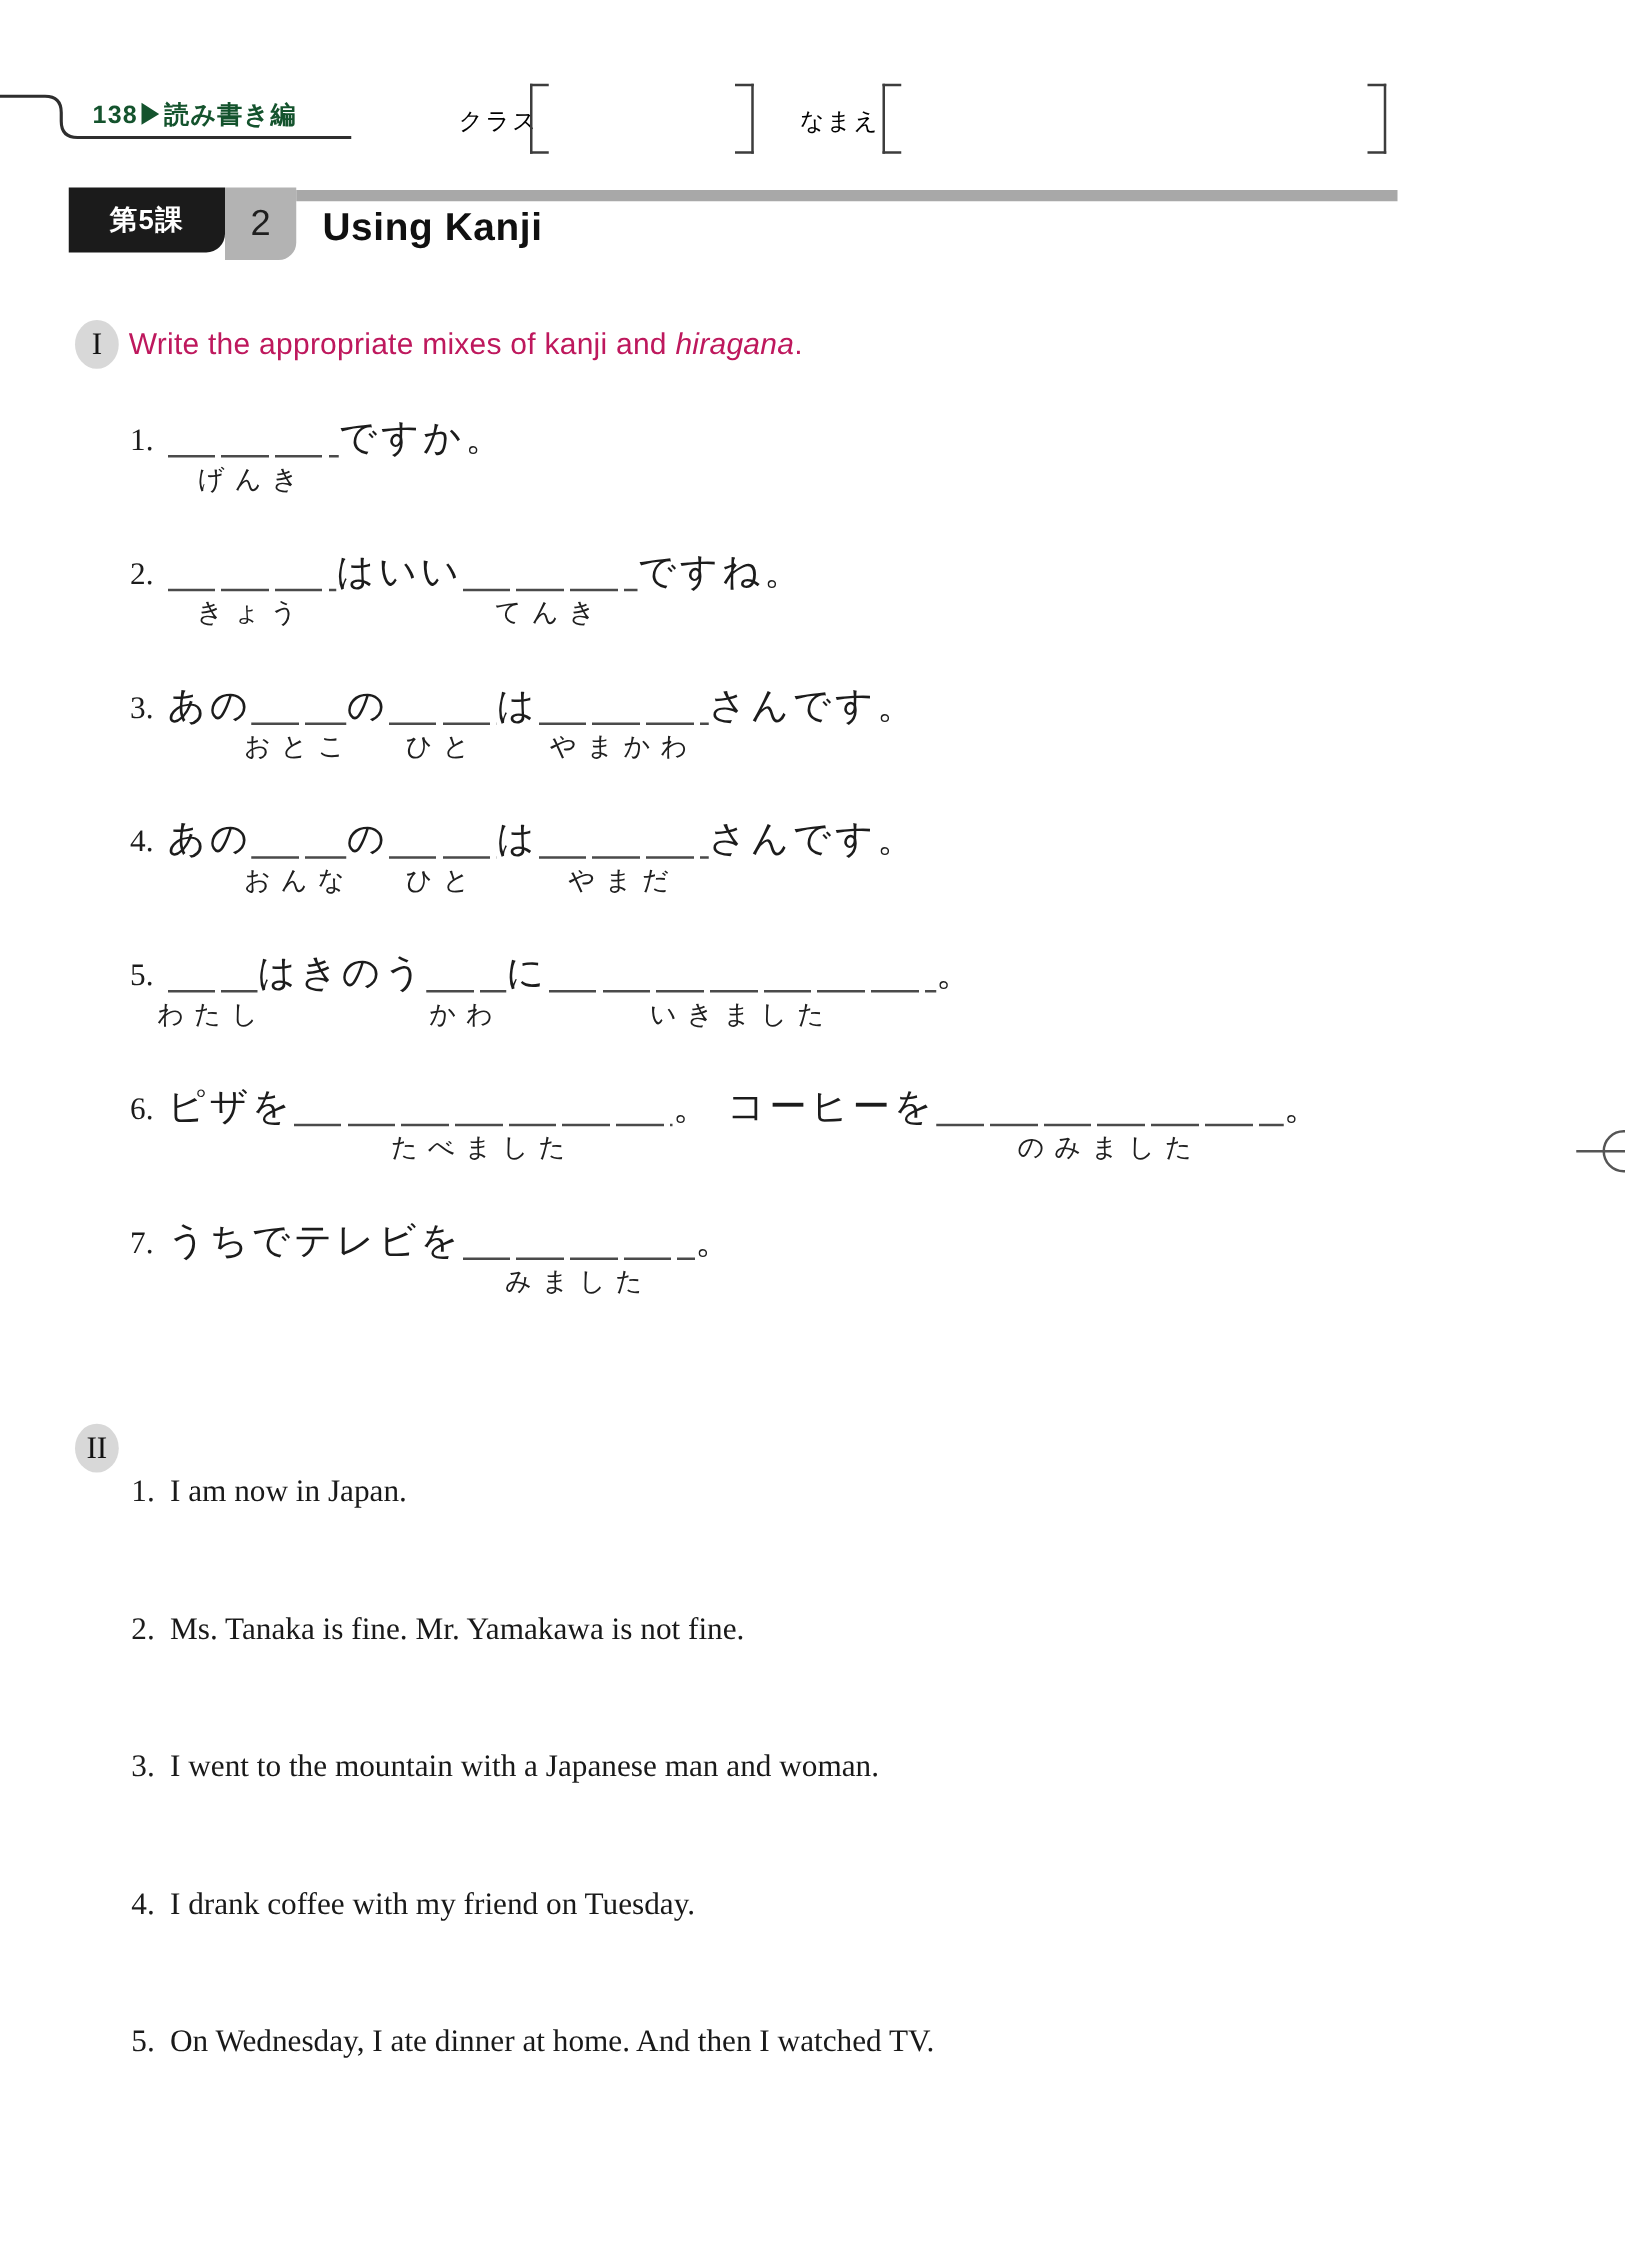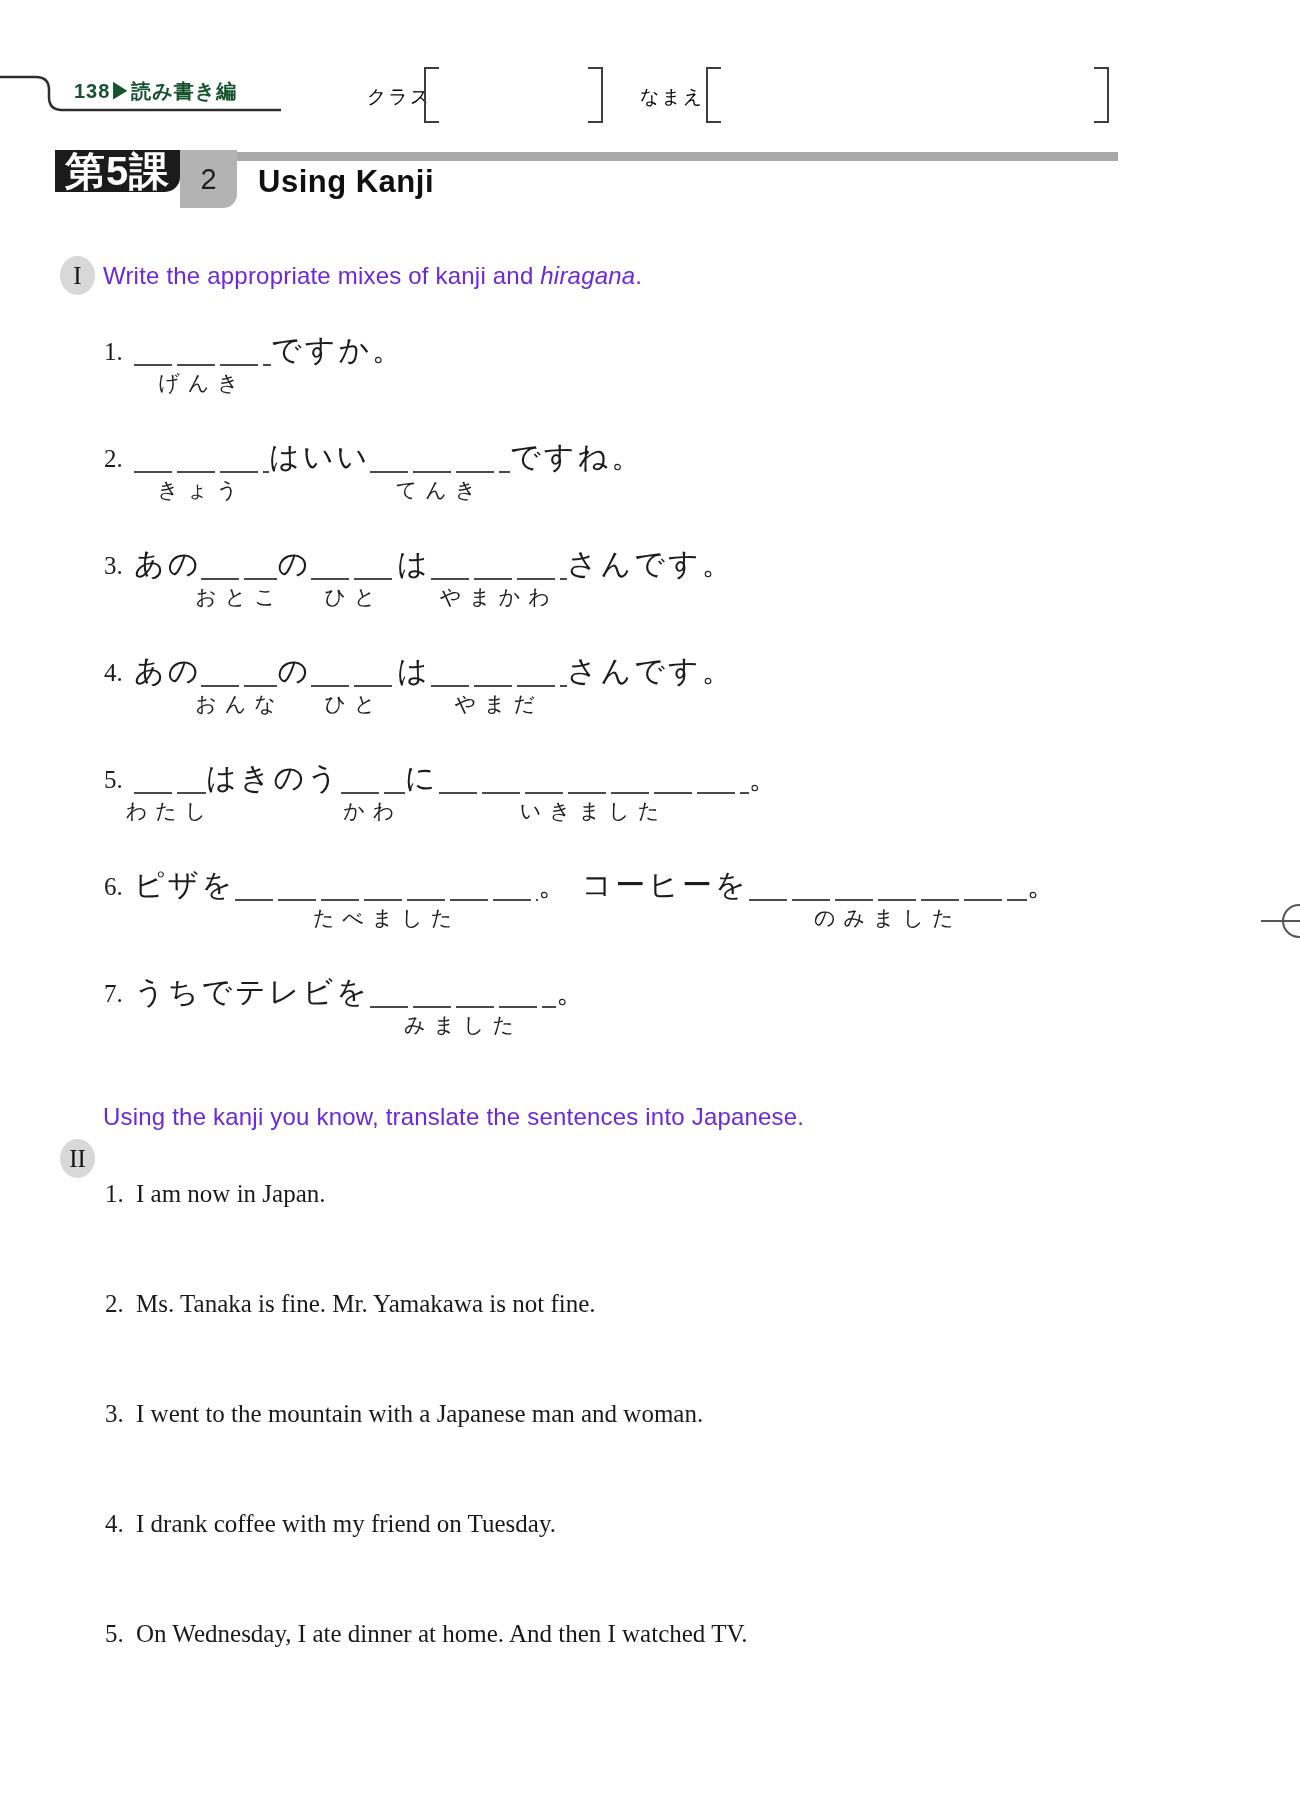--- a/index.html
+++ b/index.html
@@ -29,24 +29,24 @@
   .bk-class-r { left:588px; }
   .bk-name-l  { left:706px; }
   .bk-name-r  { left:1094px; }
 
   
   .top-rule {
     position:absolute; left:237px; top:152px; width:881px; height:9px;
     background:#a8a8a8;
   }
   .badge-lesson {
-    position:absolute; left:55px; top:150px; width:125px; height:42px;
+    position:absolute; left:55px; top:150px; width:125px; height:52px;
     background:#1b1b1b; color:#ffffff; border-radius:0 0 15px 0;
     display:flex; align-items:center; justify-content:center;
-    font-size:40px; font-weight:bold; letter-spacing:1px;
+    font-size:22px; font-weight:bold; letter-spacing:1px;
     z-index:2;
   }
   .badge-part {
     position:absolute; left:180px; top:150px; width:57px; height:58px;
     background:#b3b3b3; color:#1f1f1f; border-radius:0 0 14px 0;
     display:flex; align-items:center; justify-content:center;
     font-size:29px; z-index:1;
   }
   .page-title {
     position:absolute; left:258px; top:164px;
@@ -55,21 +55,21 @@
 
   
   .marker {
     position:absolute; left:60px; width:35px; height:39px; border-radius:50%;
     background:#d8d8d8; display:flex; align-items:center; justify-content:center;
     font-family:"Liberation Serif","DejaVu Serif",serif; font-size:25px; color:#141414;
   }
   .marker-1 { top:256px; }
   .marker-2 { top:1139px; }
   .instr {
-    position:absolute; left:103px; font-size:24px; color:#6d28d9;
+    position:absolute; left:103px; font-size:24px; color:#be185d;
     white-space:nowrap; letter-spacing:0.2px;
   }
   .instr-1 { top:262px; }
   .instr-2 { top:1103px; }
   .instr i { font-style:italic; }
 
   
   .item-row {
     position:absolute; left:104px; white-space:nowrap; height:72px;
   }
@@ -135,21 +135,20 @@
       <div class="item-row" style="top: 330px;"><span class="num">1.</span><span class="blank" style="width: 137px;"><span class="hint">げんき</span></span><span class="jp">ですか。</span></div>
       <div class="item-row" style="top: 437px;"><span class="num">2.</span><span class="blank" style="width: 135px;"><span class="hint">きょう</span></span><span class="jp">はいい</span><span class="blank" style="width: 140px;"><span class="hint">てんき</span></span><span class="jp">ですね。</span></div>
       <div class="item-row" style="top: 544px;"><span class="num">3.</span><span class="jp">あの</span><span class="blank" style="width: 76px;"><span class="hint">おとこ</span></span><span class="jp">の</span><span class="blank" style="width: 86px;"><span class="hint">ひと</span></span><span class="jp">は</span><span class="blank" style="width: 136px;"><span class="hint">やまかわ</span></span><span class="jp">さんです。</span></div>
       <div class="item-row" style="top: 651px;"><span class="num">4.</span><span class="jp">あの</span><span class="blank" style="width: 76px;"><span class="hint">おんな</span></span><span class="jp">の</span><span class="blank" style="width: 86px;"><span class="hint">ひと</span></span><span class="jp">は</span><span class="blank" style="width: 136px;"><span class="hint">やまだ</span></span><span class="jp">さんです。</span></div>
       <div class="item-row" style="top: 758px;"><span class="num">5.</span><span class="blank" style="width: 72px;"><span class="hint">わたし</span></span><span class="jp">はきのう</span><span class="blank" style="width: 64px;"><span class="hint">かわ</span></span><span class="jp">に</span><span class="blank" style="width: 310px;"><span class="hint">いきました</span></span><span class="jp">。</span></div>
       <div class="item-row" style="top: 865px;"><span class="num">6.</span><span class="jp">ピザを</span><span class="blank" style="width: 303px;"><span class="hint">たべました</span></span><span class="jp">。 コーヒーを</span><span class="blank" style="width: 278px;"><span class="hint">のみました</span></span><span class="jp">。</span></div>
       <div class="item-row" style="top: 972px;"><span class="num">7.</span><span class="jp">うちでテレビを</span><span class="blank" style="width: 186px;"><span class="hint">みました</span></span><span class="jp">。</span></div>
     </div>
 
   <div class="marker marker-2">II</div>
-  <div class="instr instr-2">Using the kanji you know, translate the sentences into Japanese.</div>
 
   <div id="s2-items">
       <div class="tr-row" style="top: 1180px;"><span class="num">1.</span><span>I am now in Japan.</span></div>
       <div class="tr-row" style="top: 1290px;"><span class="num">2.</span><span>Ms. Tanaka is fine. Mr. Yamakawa is not fine.</span></div>
       <div class="tr-row" style="top: 1400px;"><span class="num">3.</span><span>I went to the mountain with a Japanese man and woman.</span></div>
       <div class="tr-row" style="top: 1510px;"><span class="num">4.</span><span>I drank coffee with my friend on Tuesday.</span></div>
       <div class="tr-row" style="top: 1620px;"><span class="num">5.</span><span>On Wednesday, I ate dinner at home. And then I watched TV.</span></div>
     </div>
 
   <svg class="reg-mark" width="57" height="56" viewBox="0 0 57 56">

